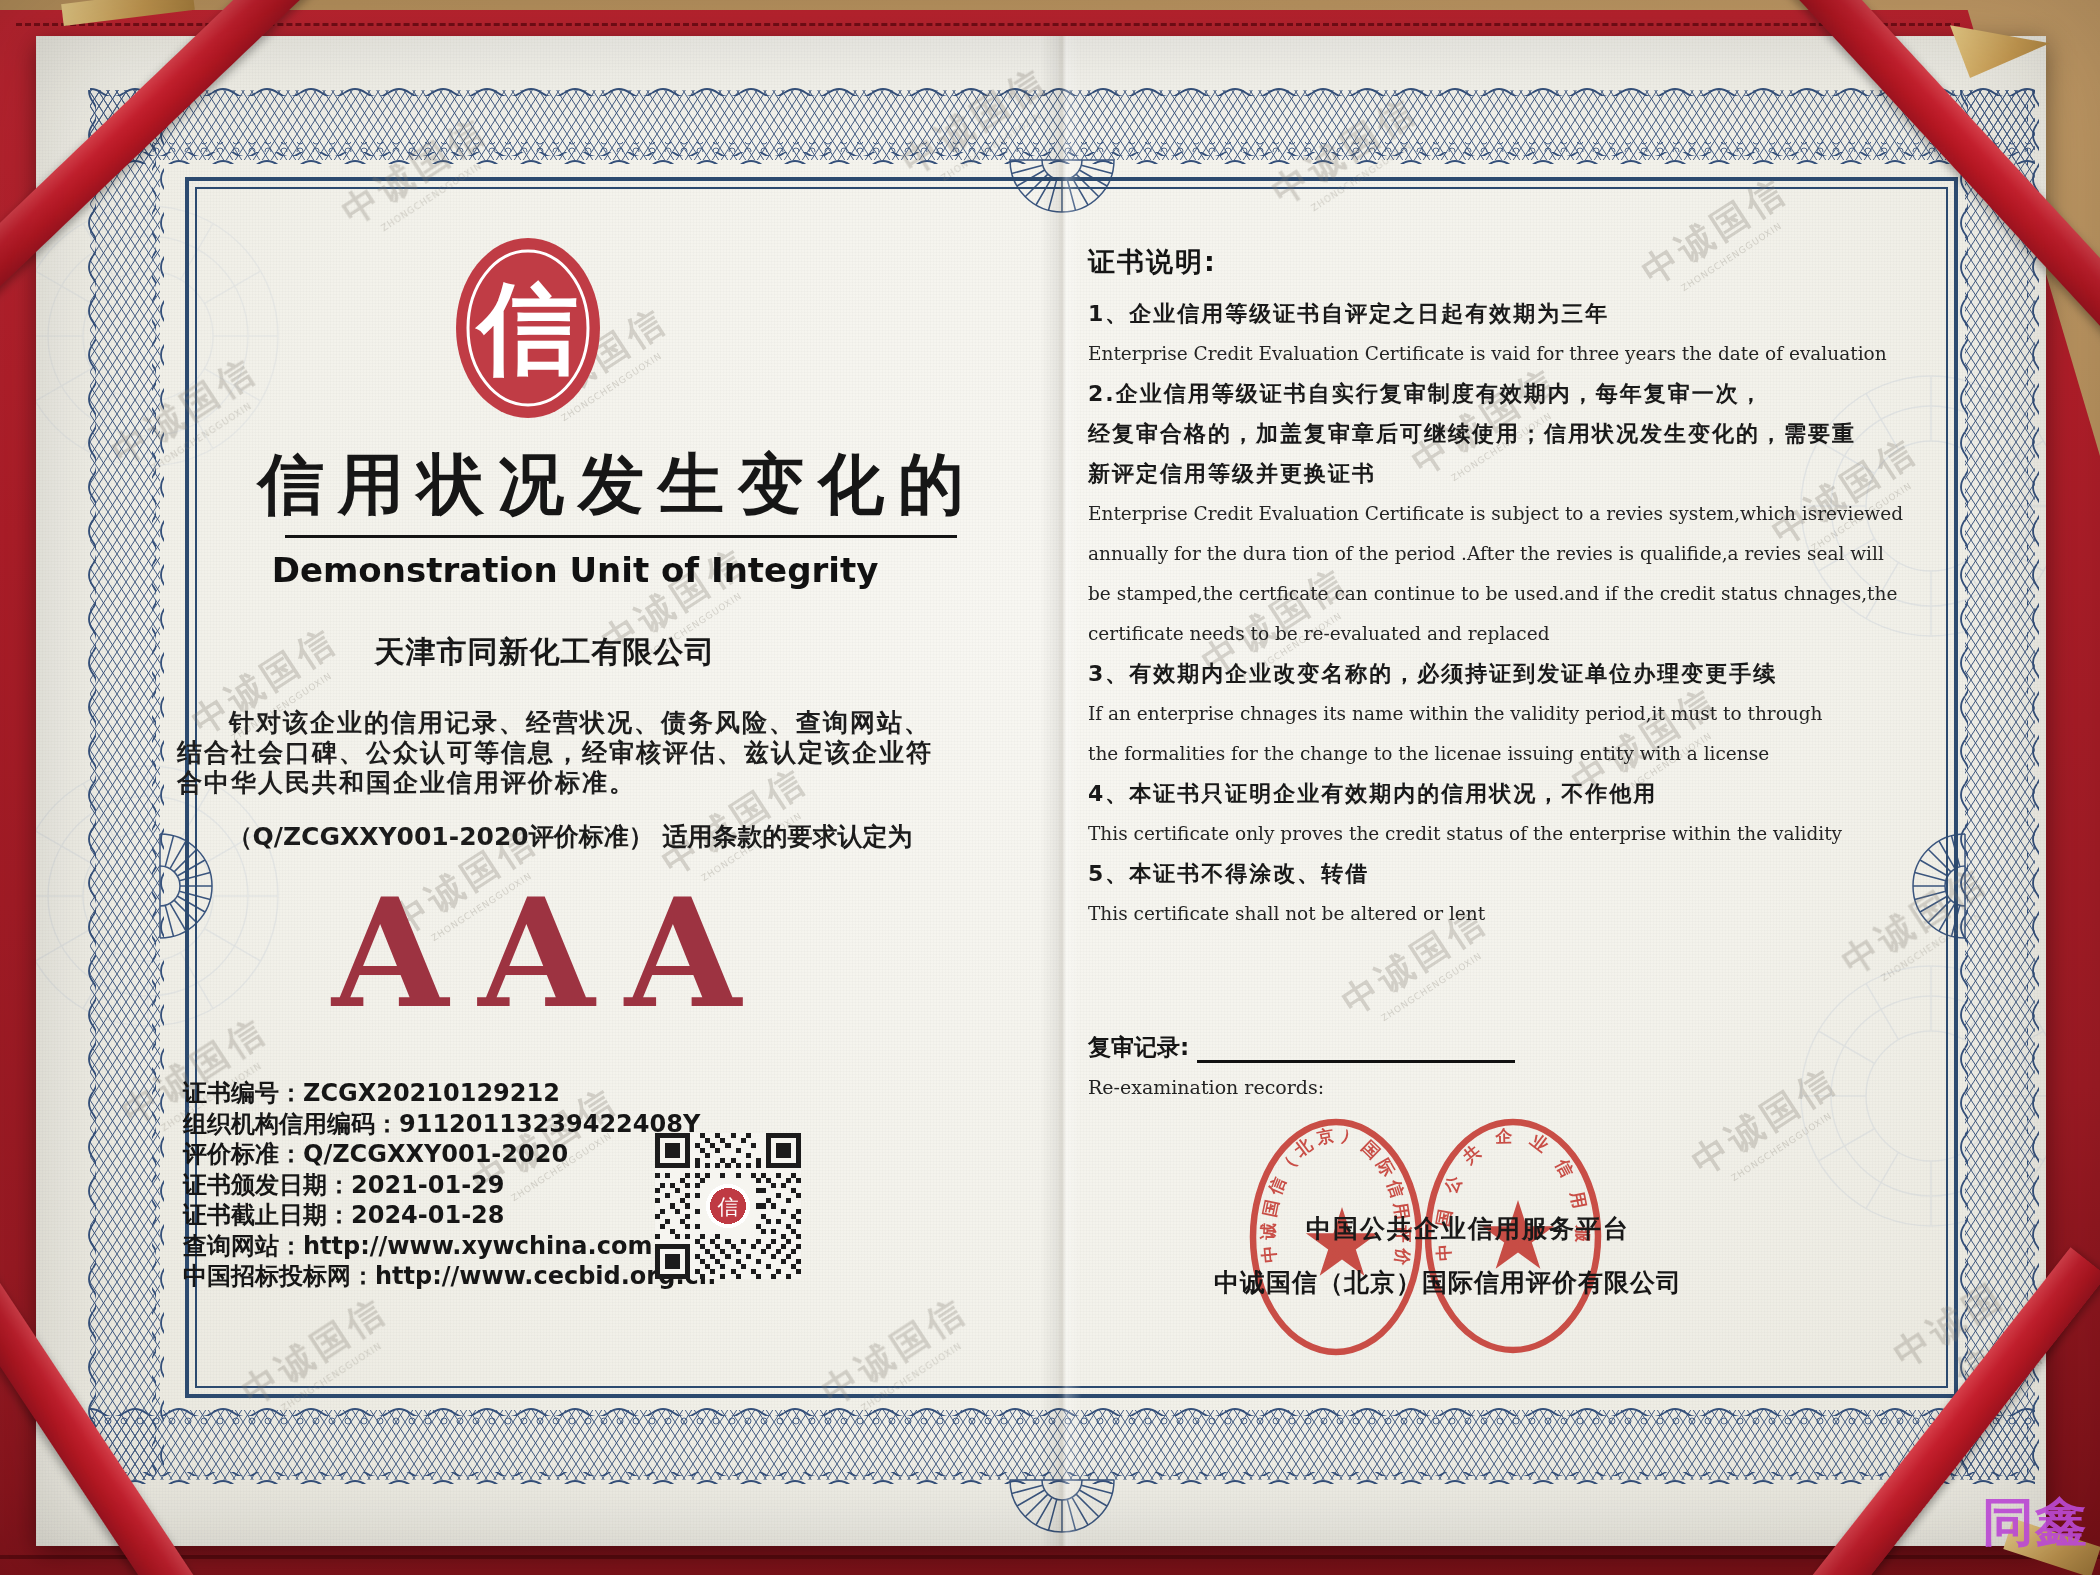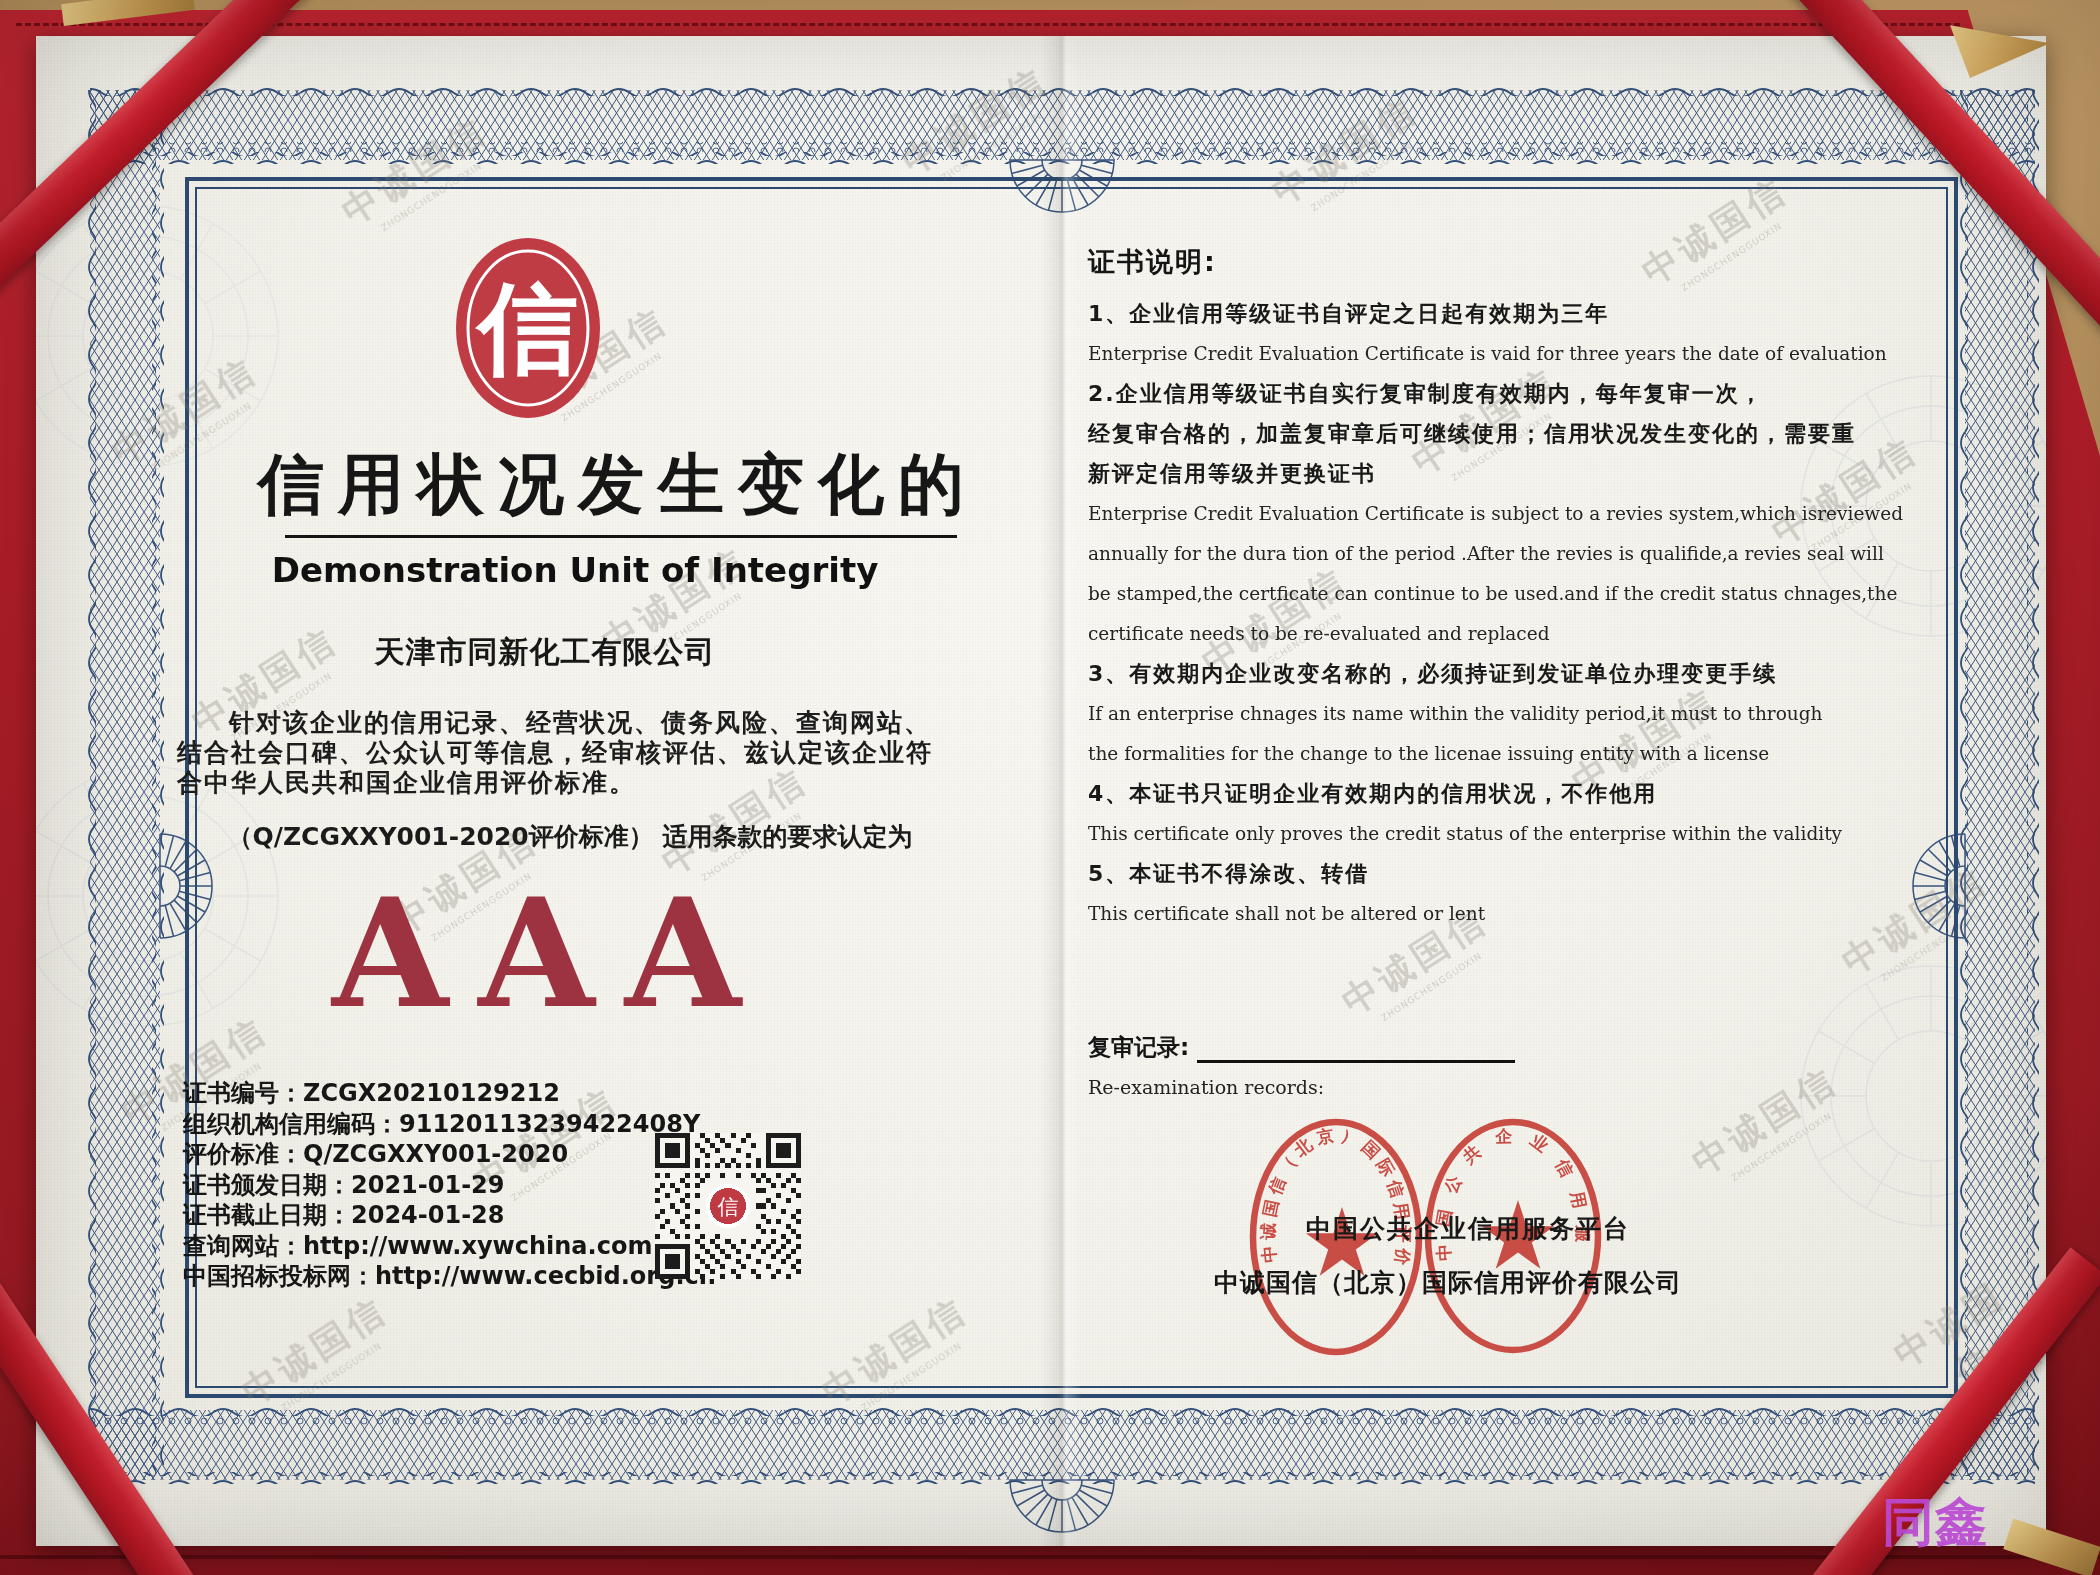--- a/index.html
+++ b/index.html
@@ -62,21 +62,21 @@
   .org2{left:952px;top:1230px;width:920px;text-align:center;font-size:25px;font-weight:800;letter-spacing:1px;color:#161616;z-index:5;}
   
   .ribbon{position:absolute;z-index:6;height:46px;
     background:linear-gradient(180deg,#d7404b 0%,#c5202e 35%,#b41722 70%,#9d1420 100%);
     box-shadow:0 3px 9px rgba(0,0,0,.35);}
   .ribbon.tl{width:640px;left:-199px;top:116px;transform:rotate(-43.7deg);}
   .ribbon.tr{width:640px;left:1649px;top:127px;transform:rotate(47.3deg);}
   .ribbon.bl{width:560px;left:-197px;top:1427px;transform:rotate(56.5deg);}
   .ribbon.br{width:500px;left:1684px;top:1435px;transform:rotate(-51.8deg);}
   
-  .photo-mark{position:absolute;left:1882px;top:1488px;z-index:12;font-size:52px;font-weight:900;
+  .photo-mark{position:absolute;left:1982px;top:1488px;z-index:12;font-size:52px;font-weight:900;
     color:rgba(186,73,210,.92);letter-spacing:1px;}
   .vignette{position:absolute;inset:0;z-index:11;pointer-events:none;box-shadow:inset 0 0 140px rgba(0,0,0,.22);}
 </style>
 </head>
 <body>
 
 <div class="scene">
 
   <div class="folder">
     <div class="stitch"></div>

